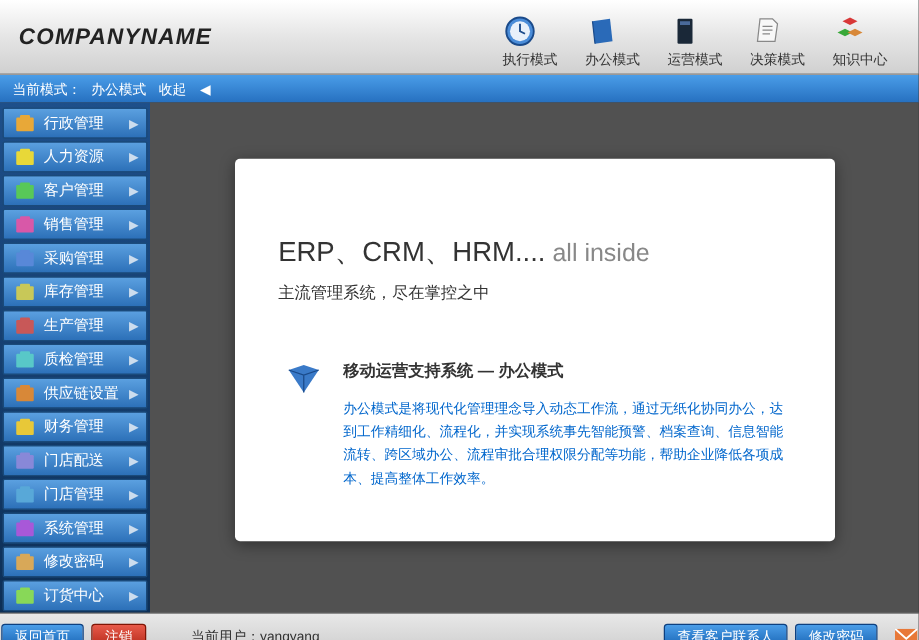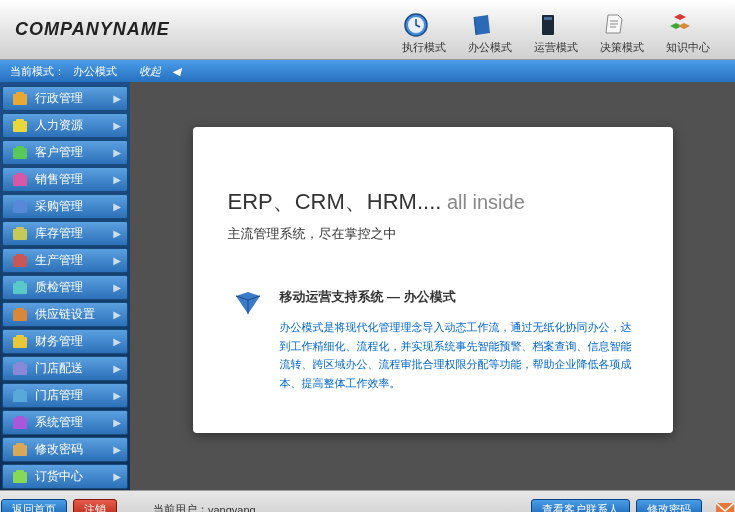--- a/index.html
+++ b/index.html
@@ -6,24 +6,24 @@
 body { font-family: "Microsoft YaHei", Arial, sans-serif; font-size: 12px; background: #3a3a3a; width: 735px; height: 512px; overflow: hidden; }
 
 .header { height: 60px; background: linear-gradient(to bottom, #ffffff 0%, #e5e5e5 50%, #d0d0d0 100%); display: flex; align-items: center; padding-left: 15px; position: relative; border-bottom: 1px solid #999; }
 .logo { font-size: 18px; font-weight: bold; font-style: italic; color: #222; letter-spacing: 1px; }
 .top-nav { position: absolute; right: 15px; bottom: 2px; display: flex; gap: 2px; }
 .top-nav-item { display: flex; flex-direction: column; padding: 2px 10px; cursor: pointer; color: #333; font-size: 11px; }
 .top-nav-item .icon { width: 28px; height: 28px; margin-bottom: 1px; display: flex; align-items: center; justify-content: center; }
 
 .mode-bar { height: 22px; background: linear-gradient(to bottom, #4a9de8, #2670c0); color: #fff; display: flex; align-items: center; padding: 0 10px; font-size: 11px; }
 .mode-bar span { margin-right: 8px; }
-.mode-bar .collapse { margin-left: 14px; cursor: pointer; font-style: italic; }
+.mode-bar .collapse { margin-left: 2px; cursor: pointer; }
 
 .body { display: flex; height: 408px; }
-.sidebar { width: 130px; background: linear-gradient(to bottom, #1e4f8a, #0d2f56); display: flex; flex-direction: column; padding-top: 3px; }
+.sidebar { width: 120px; background: linear-gradient(to bottom, #1e4f8a, #0d2f56); display: flex; flex-direction: column; padding-top: 3px; }
 .sidebar-item { height: 26px; margin: 1px 2px; background: linear-gradient(to bottom, #5ba0e0, #2c70b8); border: 1px solid #1a4a7a; border-radius: 2px; display: flex; align-items: center; padding-left: 8px; color: #fff; font-size: 12px; cursor: pointer; position: relative; }
 .sidebar-item .side-icon { width: 18px; height: 18px; margin-right: 6px; display: flex; align-items: center; justify-content: center; }
 .sidebar-item .arrow { position: absolute; right: 6px; font-size: 10px; color: #cde; }
 
 .main { flex: 1; background: #515151; display: flex; align-items: flex-start; justify-content: center; padding-top: 45px; }
 .card { width: 480px; background: #fff; border-radius: 4px; box-shadow: 0 3px 12px rgba(0,0,0,0.4); padding: 60px 35px 40px 35px; }
 .card-title { font-size: 22px; color: #333; margin-bottom: 8px; }
 .card-title .suffix { color: #888; font-size: 20px; }
 .card-subtitle { font-size: 13px; color: #333; margin-bottom: 45px; }
 .card-mid { display: flex; align-items: flex-start; }

